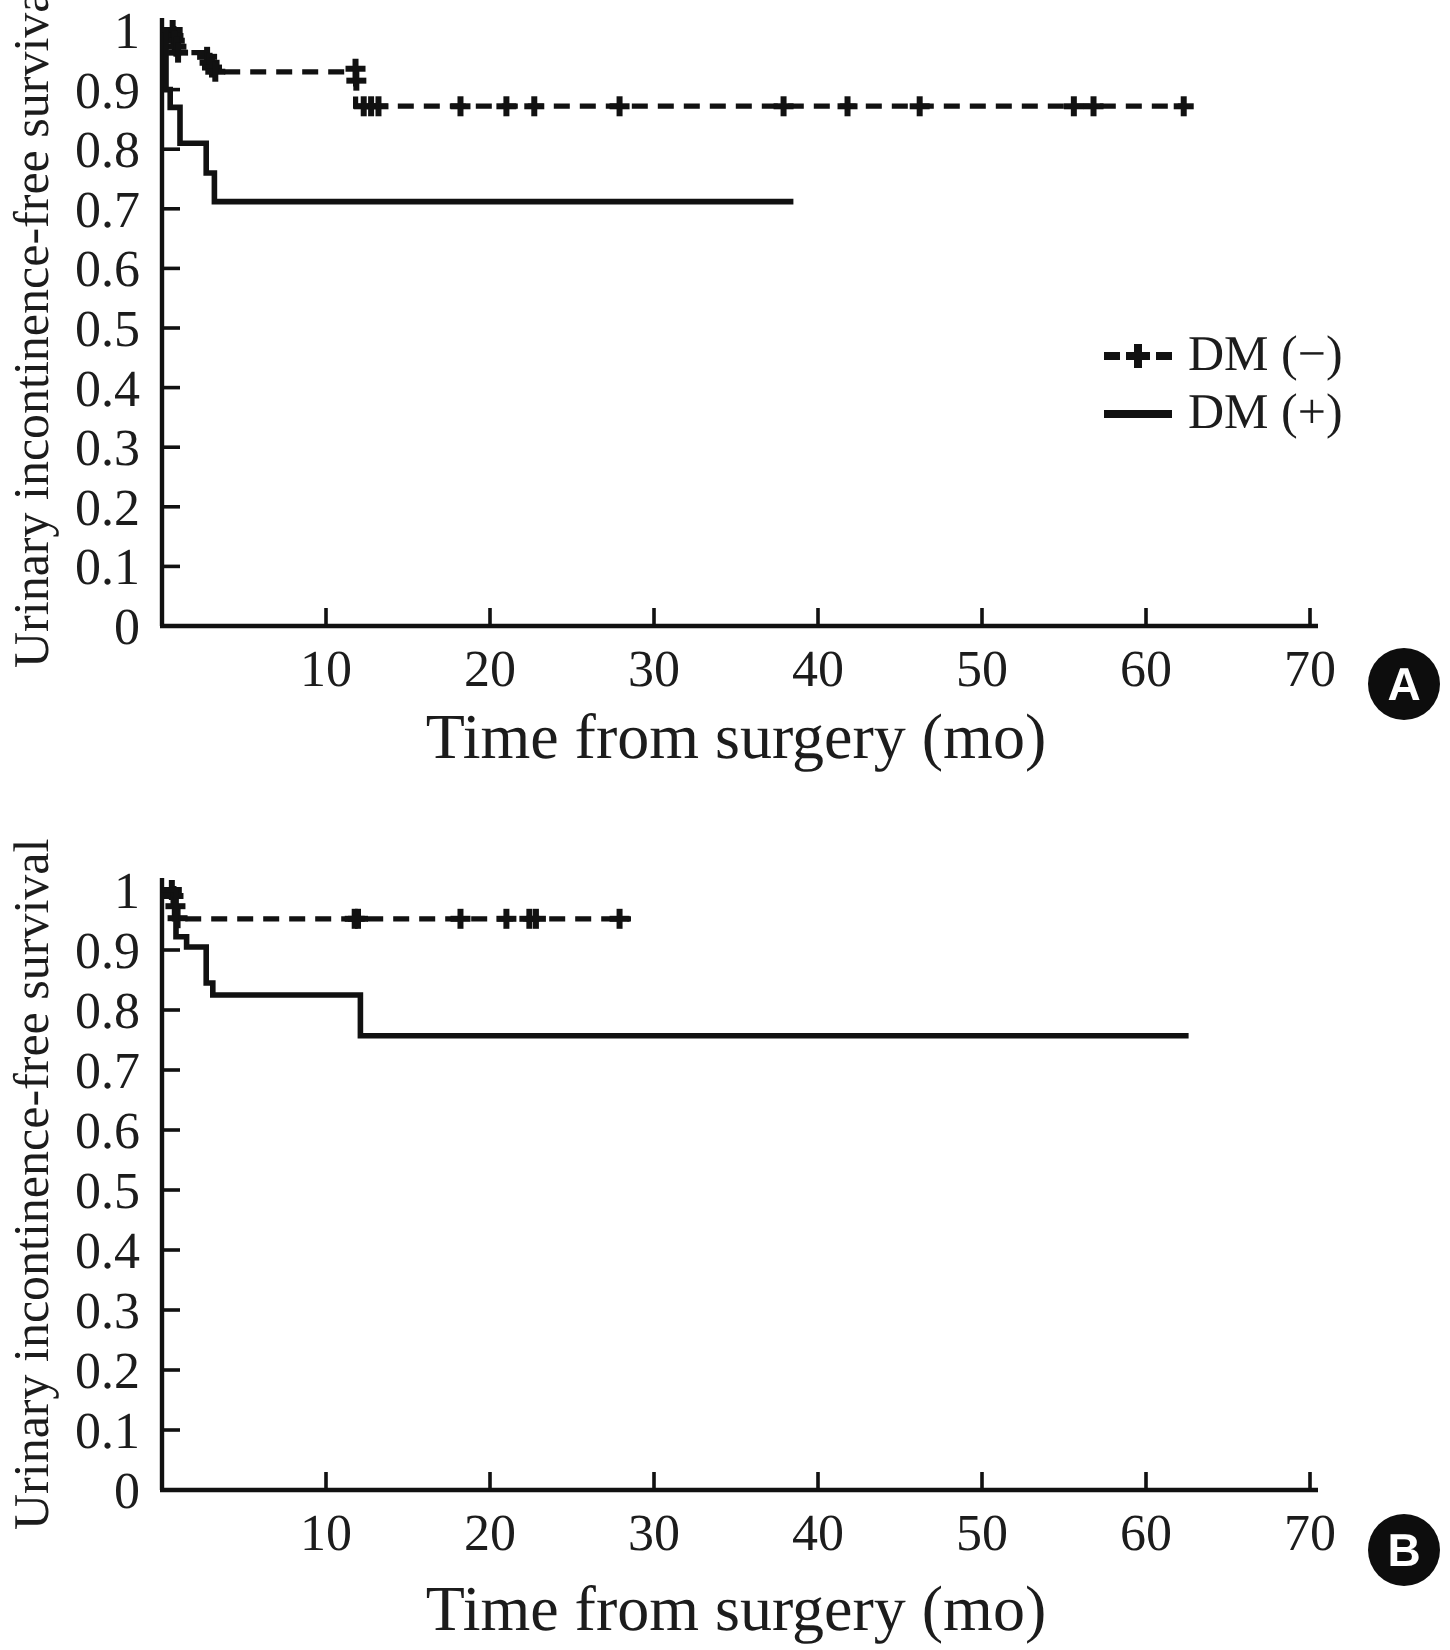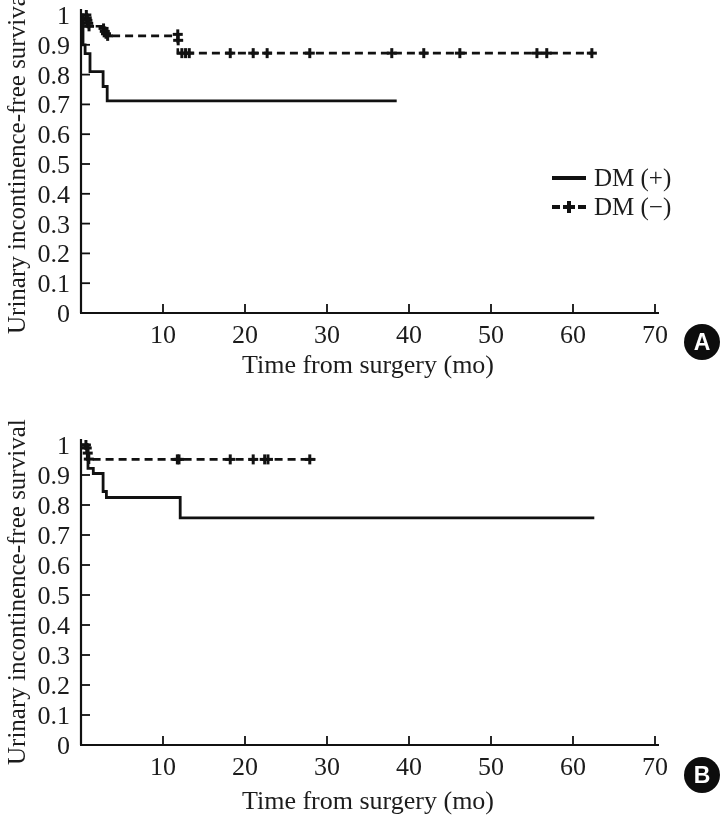--- a/index.html
+++ b/index.html
@@ -14,21 +14,21 @@
   .km-svg{position:absolute;left:0;top:0;}
   .ylabel{
     position:absolute;width:340px;height:30px;left:-153px;
     transform:rotate(-90deg);
     font-size:25px;text-align:center;line-height:30px;white-space:nowrap;
   }
   #panel-a .ylabel{top:149px;}
   #panel-b .ylabel{top:160px;}
   .xlabel{
     position:absolute;left:81px;width:574px;text-align:center;
-    font-size:26px;
+    font-size:32px;
   }
   #panel-a .xlabel{top:350px;}
   #panel-b .xlabel{top:366px;}
   .legend{position:absolute;}
   #panel-a .legend{left:551px;top:163px;}
   .legend-row{display:flex;align-items:center;height:29px;white-space:nowrap;}
   .legend-marker{width:36px;height:16px;margin-right:7px;flex:0 0 auto;}
   .legend-label{font-size:25px;}
   .badge{
     position:absolute;left:684px;width:36px;height:36px;border-radius:50%;
@@ -130,32 +130,32 @@
       <line x1="546.76" y1="48.144000000000005" x2="546.76" y2="58.144000000000005" stroke="#111111" stroke-width="3"></line>
       <line x1="586.8599999999999" y1="53.144000000000005" x2="596.8599999999999" y2="53.144000000000005" stroke="#111111" stroke-width="3"></line>
       <line x1="591.8599999999999" y1="48.144000000000005" x2="591.8599999999999" y2="58.144000000000005" stroke="#111111" stroke-width="3"></line>
       <polyline points="81.0,15.0 83.0,15.0 83.0,44.8 85.1,44.8 85.1,53.7 90.0,53.7 90.0,71.6 103.1,71.6 103.1,86.5 107.2,86.5 107.2,100.8 396.7,100.8" fill="none" stroke="#111111" stroke-width="2.8"></polyline>
     </svg>
   <div class="ylabel">Urinary incontinence-free survival</div>
   <div class="xlabel">Time from surgery (mo)</div>
   <div class="legend">
     <div class="legend-row">
       <svg class="legend-marker" viewBox="0 0 36 16">
-        <line x1="1" y1="8" x2="35" y2="8" stroke="#111" stroke-width="4"></line>
-      </svg>
-      <span class="legend-label">DM (+)</span>
-    </div>
-    <div class="legend-row">
-      <svg class="legend-marker" viewBox="0 0 36 16">
         <line x1="1" y1="8" x2="9" y2="8" stroke="#111" stroke-width="4"></line>
         <line x1="27" y1="8" x2="35" y2="8" stroke="#111" stroke-width="4"></line>
         <line x1="12" y1="8" x2="24" y2="8" stroke="#111" stroke-width="4"></line>
         <line x1="18" y1="2" x2="18" y2="14" stroke="#111" stroke-width="4"></line>
       </svg>
       <span class="legend-label">DM (−)</span>
+    </div>
+    <div class="legend-row">
+      <svg class="legend-marker" viewBox="0 0 36 16">
+        <line x1="1" y1="8" x2="35" y2="8" stroke="#111" stroke-width="4"></line>
+      </svg>
+      <span class="legend-label">DM (+)</span>
     </div>
   </div>
   <div class="badge">A</div>
 </div>
 
 <div class="panel" id="panel-b">
   <svg class="km-svg" width="725" height="405">
       <line x1="81" y1="19" x2="81" y2="325" stroke="#111111" stroke-width="2.2"></line>
       <line x1="80" y1="325" x2="659" y2="325" stroke="#111111" stroke-width="2.2"></line>
       <line x1="163" y1="325" x2="163" y2="316" stroke="#111111" stroke-width="1.8"></line>

